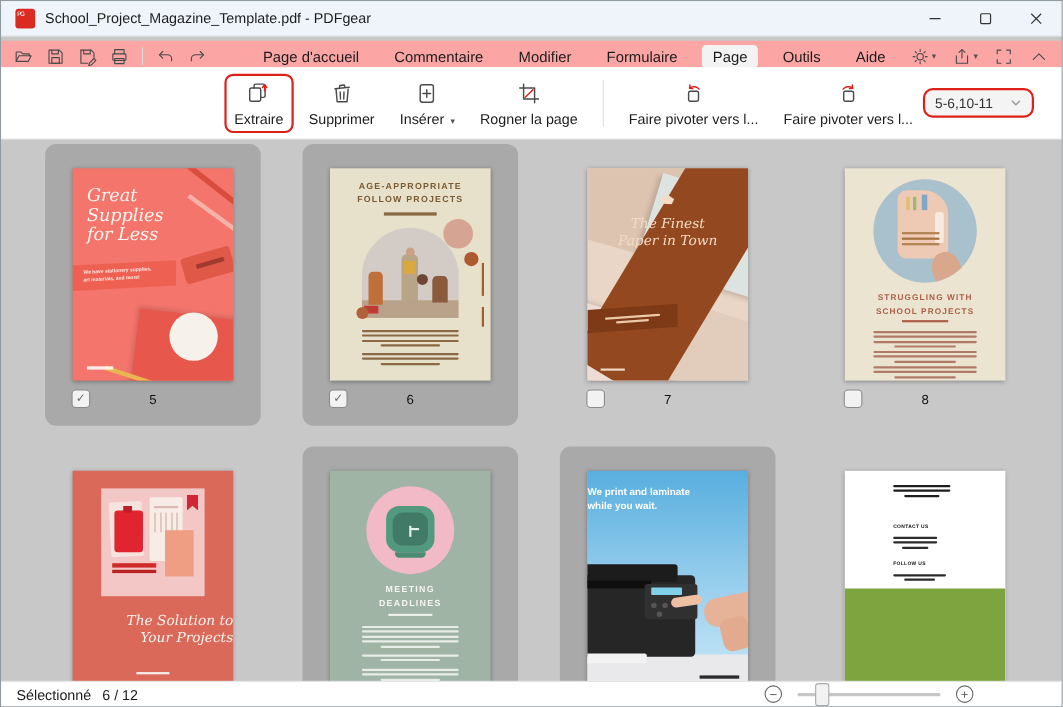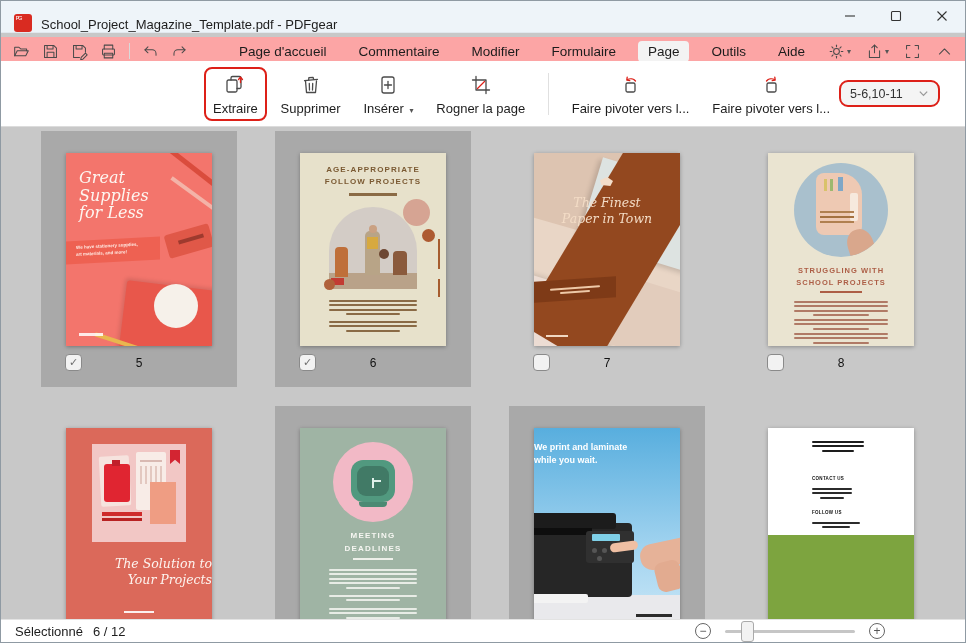--- a/index.html
+++ b/index.html
@@ -1,20 +1,20 @@
 <!DOCTYPE html>
 <html><head>
 <meta charset="utf-8">
 <style>
   * { margin:0; padding:0; box-sizing:border-box; }
   html,body { width:966px; height:643px; font-family:"Liberation Sans", sans-serif; background:#c8c8c8; overflow:hidden; }
   #app { position:relative; width:966px; height:643px; border:1px solid #8f9aa3; background:#c8c8c8; }
 
   
-  #titlebar { position:absolute; top:0; left:0; right:0; height:32px; background:#eef4f9; display:flex; align-items:flex-end; border-bottom:1px solid #e2e8ee; }
+  #titlebar { position:absolute; top:0; left:0; right:0; height:32px; background:#eef4f9; display:flex; align-items:center; border-bottom:1px solid #e2e8ee; }
   #applogo { width:18px; height:18px; margin-left:13px; border-radius:3px; background:#d92b21; position:relative; flex:0 0 auto; }
   #applogo::after { content:"ᴾᴳ"; position:absolute; left:2px; top:1px; font-size:8px; color:#fff; letter-spacing:-1px; }
   #apptitle { margin-left:9px; font-size:13px; color:#1d1d1d; }
   #wincontrols { margin-left:auto; display:flex; height:32px; }
   .winbtn { width:46px; height:32px; display:flex; align-items:center; justify-content:center; }
   .winbtn svg { width:12px; height:12px; stroke:#333; stroke-width:1.1; fill:none; }
 
   
   #menubar { position:absolute; top:36px; left:0; right:0; height:28px; background:#fca5a5; }
   #quickicons { position:absolute; left:12px; top:0; height:28px; display:flex; align-items:center; gap:12px; }
@@ -35,21 +35,21 @@
   .tbtn svg { width:22px; height:22px; stroke:#4a4a4a; stroke-width:1.3; fill:none; stroke-linecap:round; stroke-linejoin:round; display:block; }
   .tbtn.highlight { border:2px solid #dd2018; padding:3px 7px;text-align:center; }
   .tb-gap { width:10px; }
   .tb-div { width:1px; height:42px; background:#e0e0e0; margin:0 14px; }
   #pagerange { margin-left:auto; margin-right:25px; width:186px; height:27px; background:#f4f4f4; border:2px solid #dd2018; border-radius:9px; display:flex; align-items:center; padding:0 9px; }
   #pagerange .prv { font-size:12.5px; color:#333; flex:1; }
   #pagerange svg { width:11px; height:11px; stroke:#999; stroke-width:1.4; fill:none; }
 
   
   #canvas { position:absolute; top:126px; left:0; right:0; height:494px; background:#c8c8c8; overflow:hidden; }
-  .cell { position:absolute; width:196px; height:256px; border-radius:0; }
+  .cell { position:absolute; width:196px; height:256px; border-radius:10px; }
   .cell.selected { background:#a9a9a9; }
   .thumb { position:absolute; left:25px; top:22px; width:146px; height:193px; overflow:hidden; box-shadow:0 1px 4px rgba(0,0,0,.3); background:#fff; }
   .cbrow { position:absolute; top:222px; left:0; width:100%; height:22px; }
   .cb { position:absolute; left:24px; top:1px; width:17px; height:17px; border:1.4px solid #8a8a8a; border-radius:4px; background:#f2f2f2; color:#6f6f6f; font-size:11px; line-height:15px; text-align:center; }
   .pnum { position:absolute; left:0; width:100%; text-align:center; top:3px; font-size:12px; color:#111; }
   .bars i { display:block; height:2px; margin:2.5px auto 0; border-radius:1px; }
 
   .t-serif { font-family:"DejaVu Serif", serif; font-style:italic; }
   .pre { white-space:pre-line; }
 

